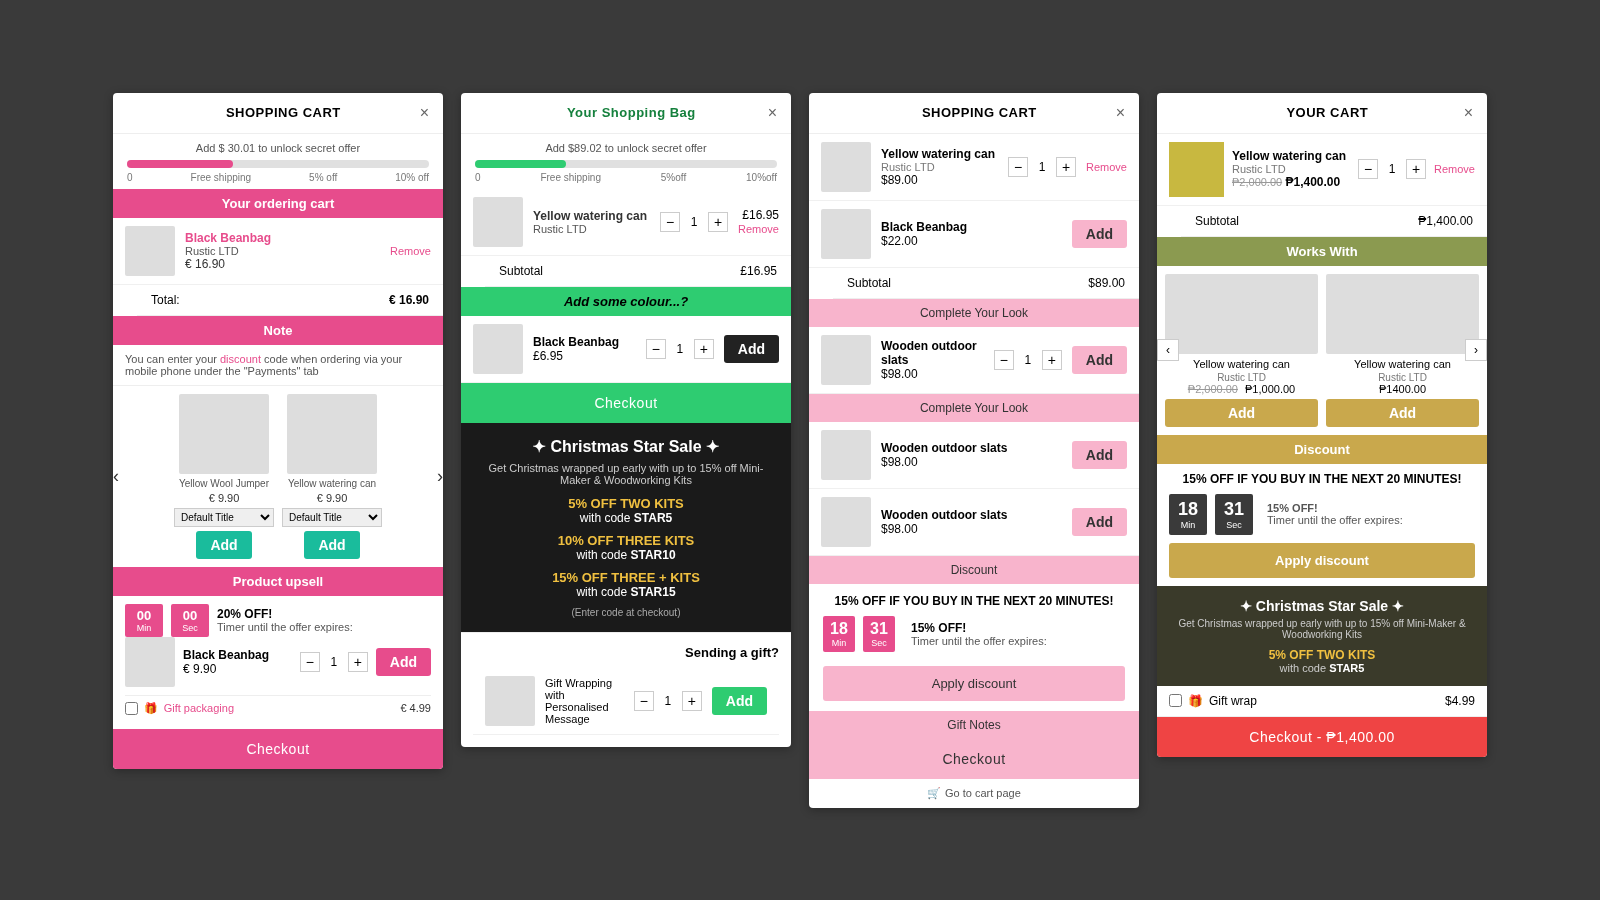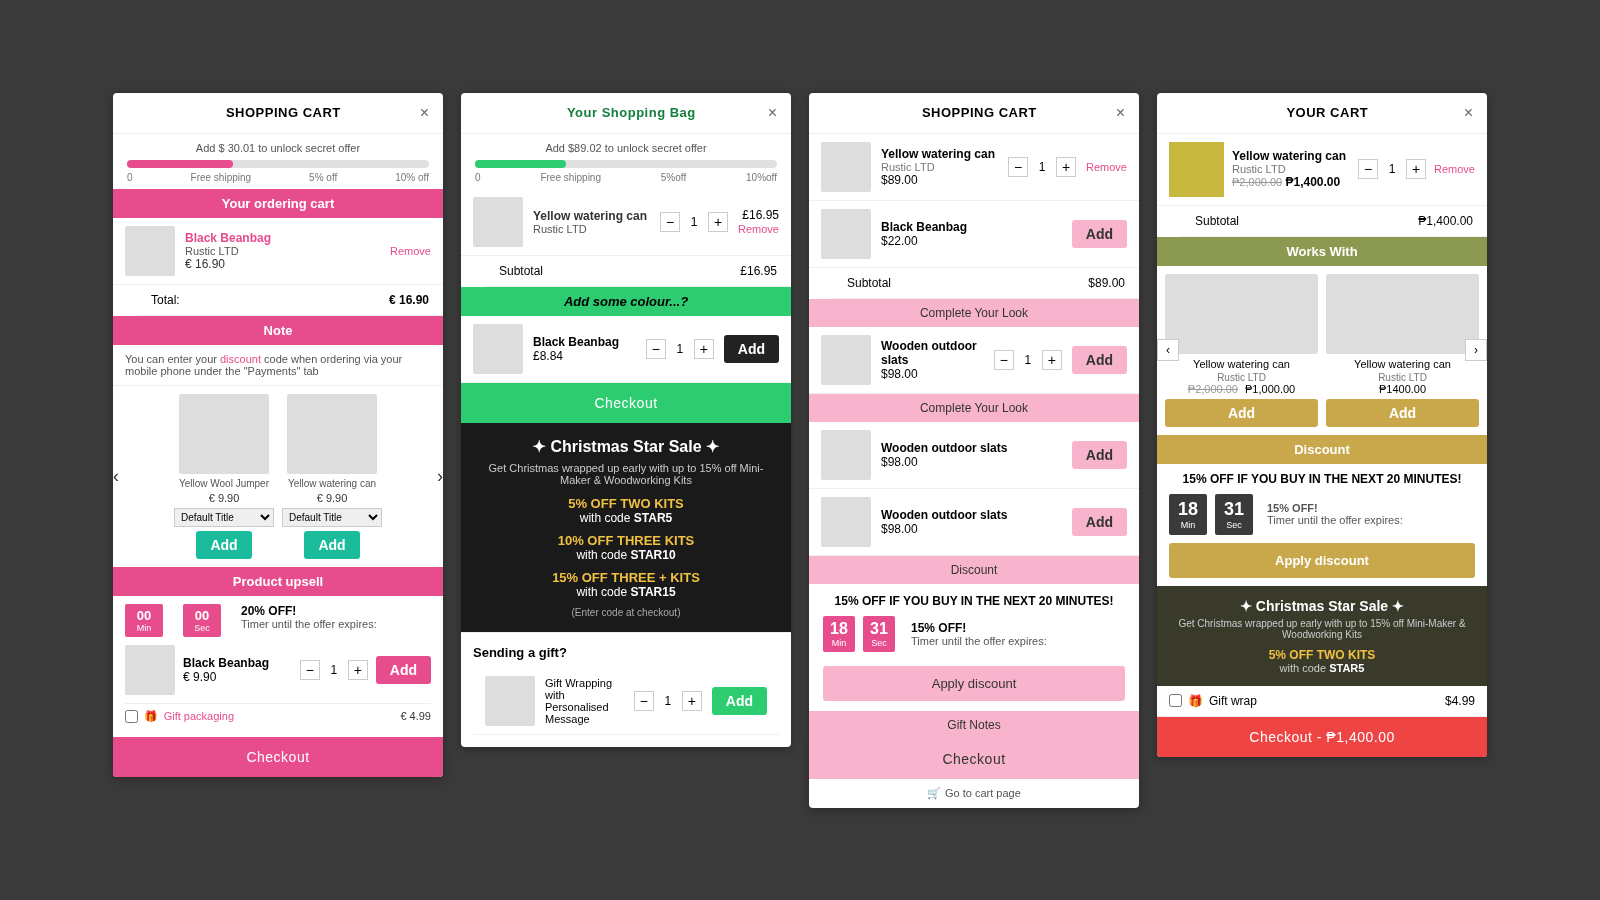--- a/index.html
+++ b/index.html
@@ -243,23 +243,23 @@
       cursor: pointer;
       color: #333;
     }
     .carousel-arrow.left { left: 0; }
     .carousel-arrow.right { right: 0; }
 
     
     .upsell-section { padding: 8px 12px; }
     .timer-row {
       display: flex;
-      align-items: flex-start;
-      gap: 20px;
-      margin-bottom: 8px;
+      align-items: center;
+      gap: 8px;
+      margin-bottom: 0;
     }
     .timer-box {
       background: #e74c8c;
       color: #fff;
       padding: 4px 8px;
       border-radius: 2px;
       text-align: center;
       font-size: 13px;
       font-weight: bold;
       min-width: 38px;
@@ -320,21 +320,21 @@
     }
     .dark-section .sale-sub { font-size: 11px; color: #ccc; margin-bottom: 10px; }
     .dark-section .discount-row { margin-bottom: 8px; font-size: 12px; }
     .dark-section .discount-pct { color: #f0c040; font-weight: bold; font-size: 13px; }
     .dark-section .discount-code { font-weight: bold; }
     .dark-section .paren { color: #aaa; font-size: 10px; margin-top: 8px; }
     .gift-section {
       padding: 12px;
       border-top: 1px solid #eee;
     }
-    .gift-section .gift-title { font-size: 13px; font-weight: bold; margin-bottom: 8px; text-align: left; }
+    .gift-section .gift-title { font-size: 13px; font-weight: bold; margin-bottom: 8px; text-align: right; }
 
     
     .discount-section { padding: 10px 14px; }
     .discount-timer-row {
       display: flex;
       align-items: center;
       gap: 8px;
       margin: 8px 0;
     }
     .discount-btn {
@@ -641,21 +641,21 @@
     </div>
 
     <div class="section-header-pink" style="background:#2ecc71;color:#000;font-style:italic">
       <span>Add some colour...?</span>
     </div>
 
     <div class="cart-item">
       <div class="img-placeholder img-beanbag"></div>
       <div class="cart-item-info">
         <div style="font-size:12px;font-weight:bold">Black Beanbag</div>
-        <div style="font-size:12px">£8.84</div>
+        <div style="font-size:12px">£6.95</div>
       </div>
       <div class="qty-control">
         <button class="qty-btn">−</button>
         <span class="qty-val">1</span>
         <button class="qty-btn">+</button>
       </div>
       <button class="add-btn black">Add</button>
     </div>
 
     <button class="checkout-btn green">Checkout</button>

